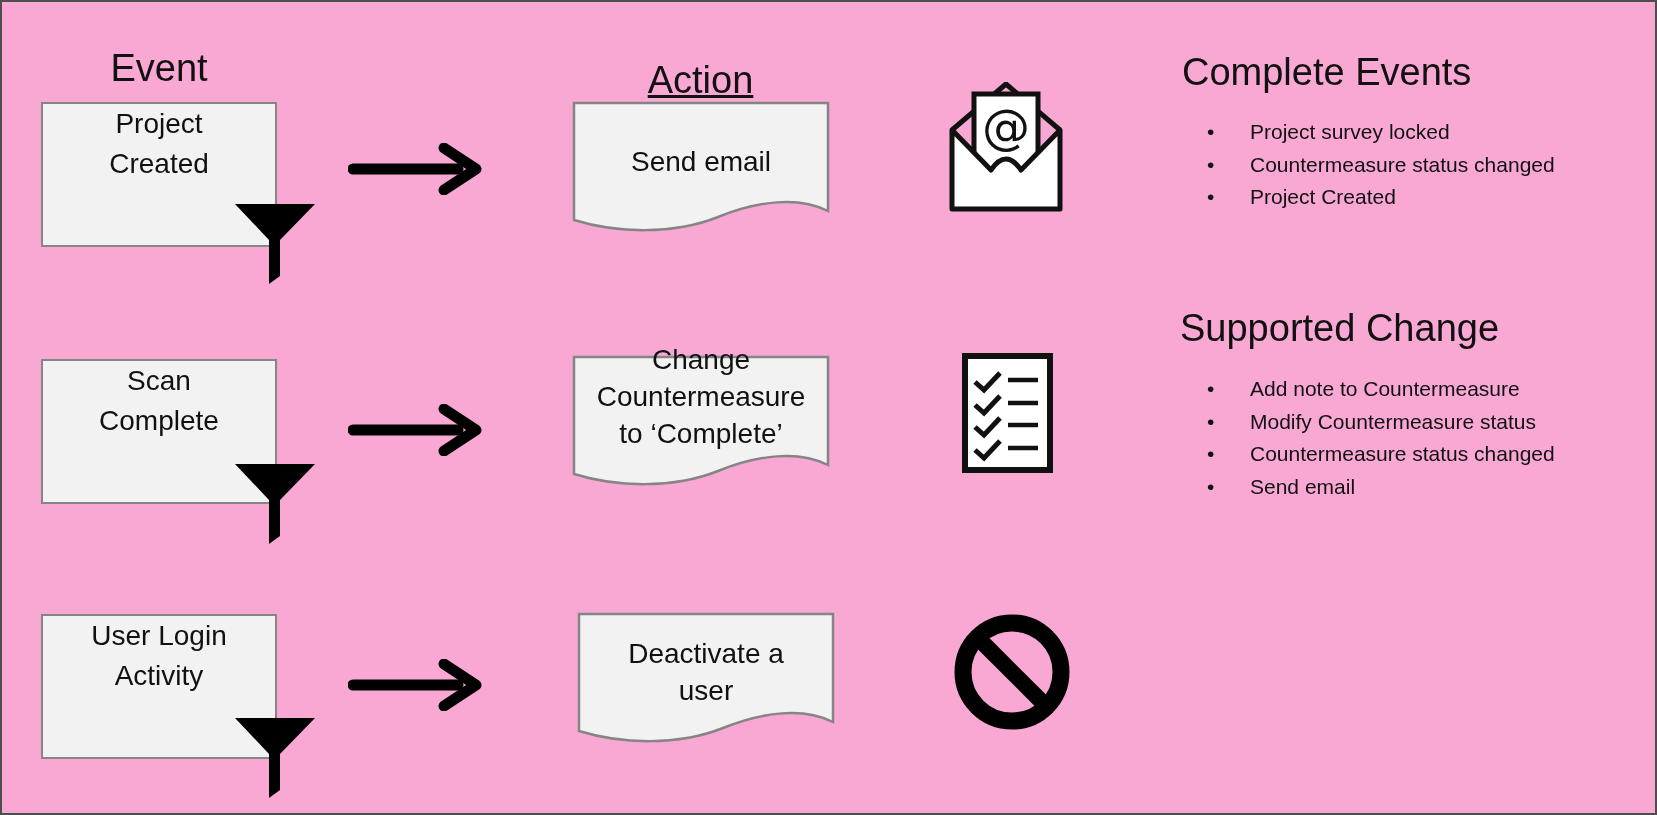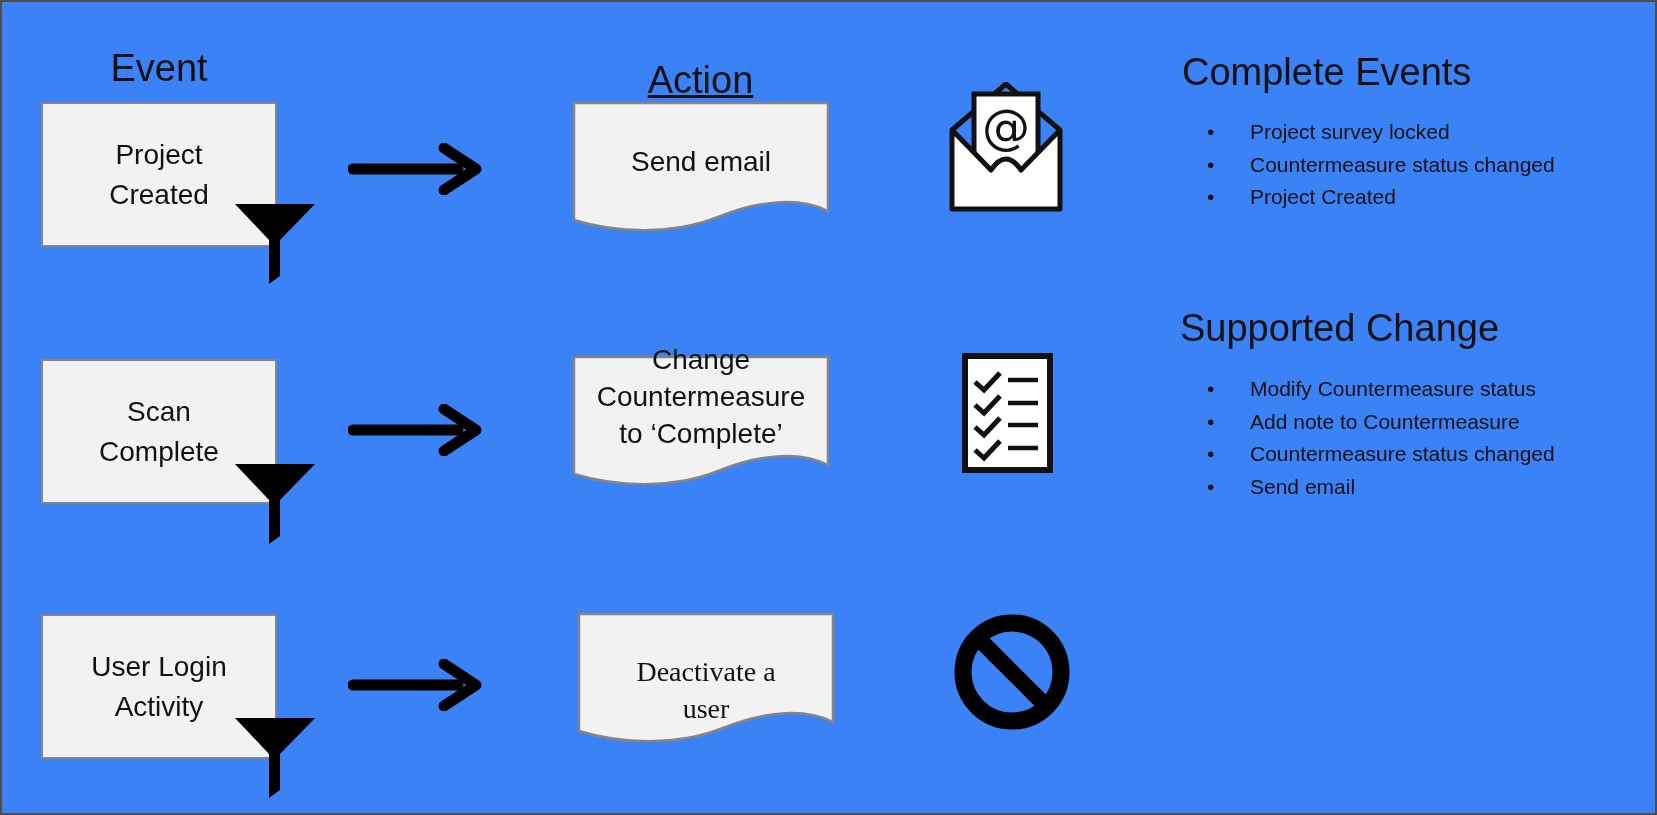--- a/index.html
+++ b/index.html
@@ -1,21 +1,21 @@
 <!DOCTYPE html>
 <html><head>
 <meta charset="utf-8">
 <style>
   html,body{margin:0;padding:0;background:#fff;}
   .canvas{
     position:relative;
     width:1657px;height:815px;
     box-sizing:border-box;
     border:2px solid #4d4d4d;
-    background:#3b82f6;
+    background:#f9a8d4;
     font-family:"Liberation Sans", sans-serif;
     color:#111;
     overflow:hidden;
     padding-left:12px;
   }
   .col-header{
     position:absolute;
     font-size:38px;
     line-height:44px;
     text-align:center;
@@ -24,21 +24,21 @@
   }
   #event-header{left:39px;top:44px;width:236px;}
   #action-header{left:570px;top:56px;width:257px;text-decoration:underline;}
 
   .event-box{
     position:absolute;
     left:39px;width:236px;height:145px;
     background:#f2f2f2;
     border:2px solid #858585;
     box-sizing:border-box;
-    display:flex;align-items:center;justify-content:center;
+    display:flex;align-items:flex-start;justify-content:center;
     text-align:center;
     font-size:28px;line-height:40px;
     white-space:pre-line;
   }
   .event-box.r1{top:100px;}
   .event-box.r2{top:357px;}
   .event-box.r3{top:612px;}
 
   .funnel{position:absolute;left:231px;width:84px;height:84px;}
   .funnel.r1{top:200px;}
@@ -58,21 +58,21 @@
   .doc-text{
     position:absolute;width:258px;height:120px;
     display:flex;align-items:center;justify-content:center;
     text-align:center;
     font-size:28px;line-height:37px;
     white-space:pre-line;
     pointer-events:none;
   }
   .doc-text.r1{left:570px;top:99px;}
   .doc-text.r2{left:570px;top:334px;}
-  .doc-text.r3{left:575px;top:628px;font-family:Liberation Serif, serif;}
+  .doc-text.r3{left:575px;top:610px;}
 
   .icon{position:absolute;}
   #email-icon{left:946px;top:80px;width:116px;height:130px;}
   #checklist-icon{left:959px;top:350px;width:92px;height:122px;}
   #prohibition-icon{left:952px;top:612px;width:116px;height:116px;}
 
   .section-title{
     position:absolute;
     font-size:38px;line-height:44px;
     color:#111;
@@ -178,19 +178,19 @@
 
   <div class="section-title" id="events-title">Complete Events</div>
   <ul class="bullet-list" id="events-list">
     <li>Project survey locked</li>
     <li>Countermeasure status changed</li>
     <li>Project Created</li>
   </ul>
 
   <div class="section-title" id="actions-title">Supported Change</div>
   <ul class="bullet-list" id="actions-list">
+    <li>Add note to Countermeasure</li>
     <li>Modify Countermeasure status</li>
-    <li>Add note to Countermeasure</li>
     <li>Countermeasure status changed</li>
     <li>Send email</li>
   </ul>
 
 </div>
 
 </body></html>

